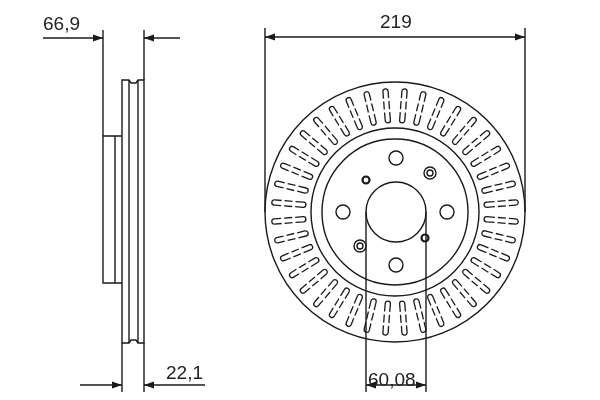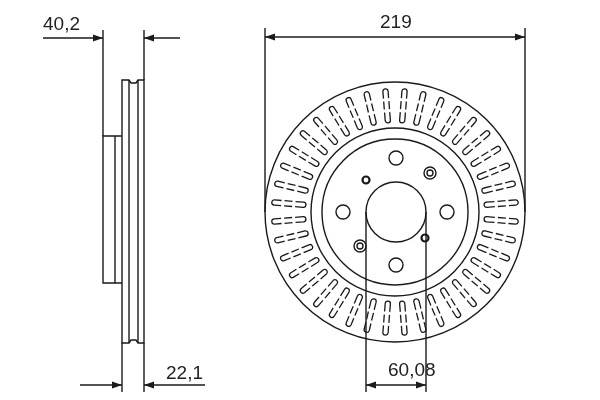--- a/index.html
+++ b/index.html
@@ -111,16 +111,16 @@
 
     <circle cx="366" cy="180" r="3.5" stroke-width="2.2"></circle>
     <circle cx="425" cy="238" r="3.5" stroke-width="2.2"></circle>
 
     <line x1="366" y1="212" x2="366" y2="392"></line>
     <line x1="426" y1="212" x2="426" y2="392"></line>
     <line x1="366" y1="385" x2="426" y2="385" marker-start="url(#arr)" marker-end="url(#arr)"></line>
   </g>
 </svg>
 
-<div class="dim-label" style="left:43px; top:14px;">40,2</div>
+<div class="dim-label" style="left:43px; top:14px;">66,9</div>
 <div class="dim-label" style="left:166px; top:363px;">22,1</div>
 <div class="dim-label" style="left:380px; top:12px;">219</div>
-<div class="dim-label" style="left:368px; top:360px;padding-left:20px;">60,08</div>
+<div class="dim-label" style="left:368px; top:370px;">60,08</div>
 
 </body></html>

